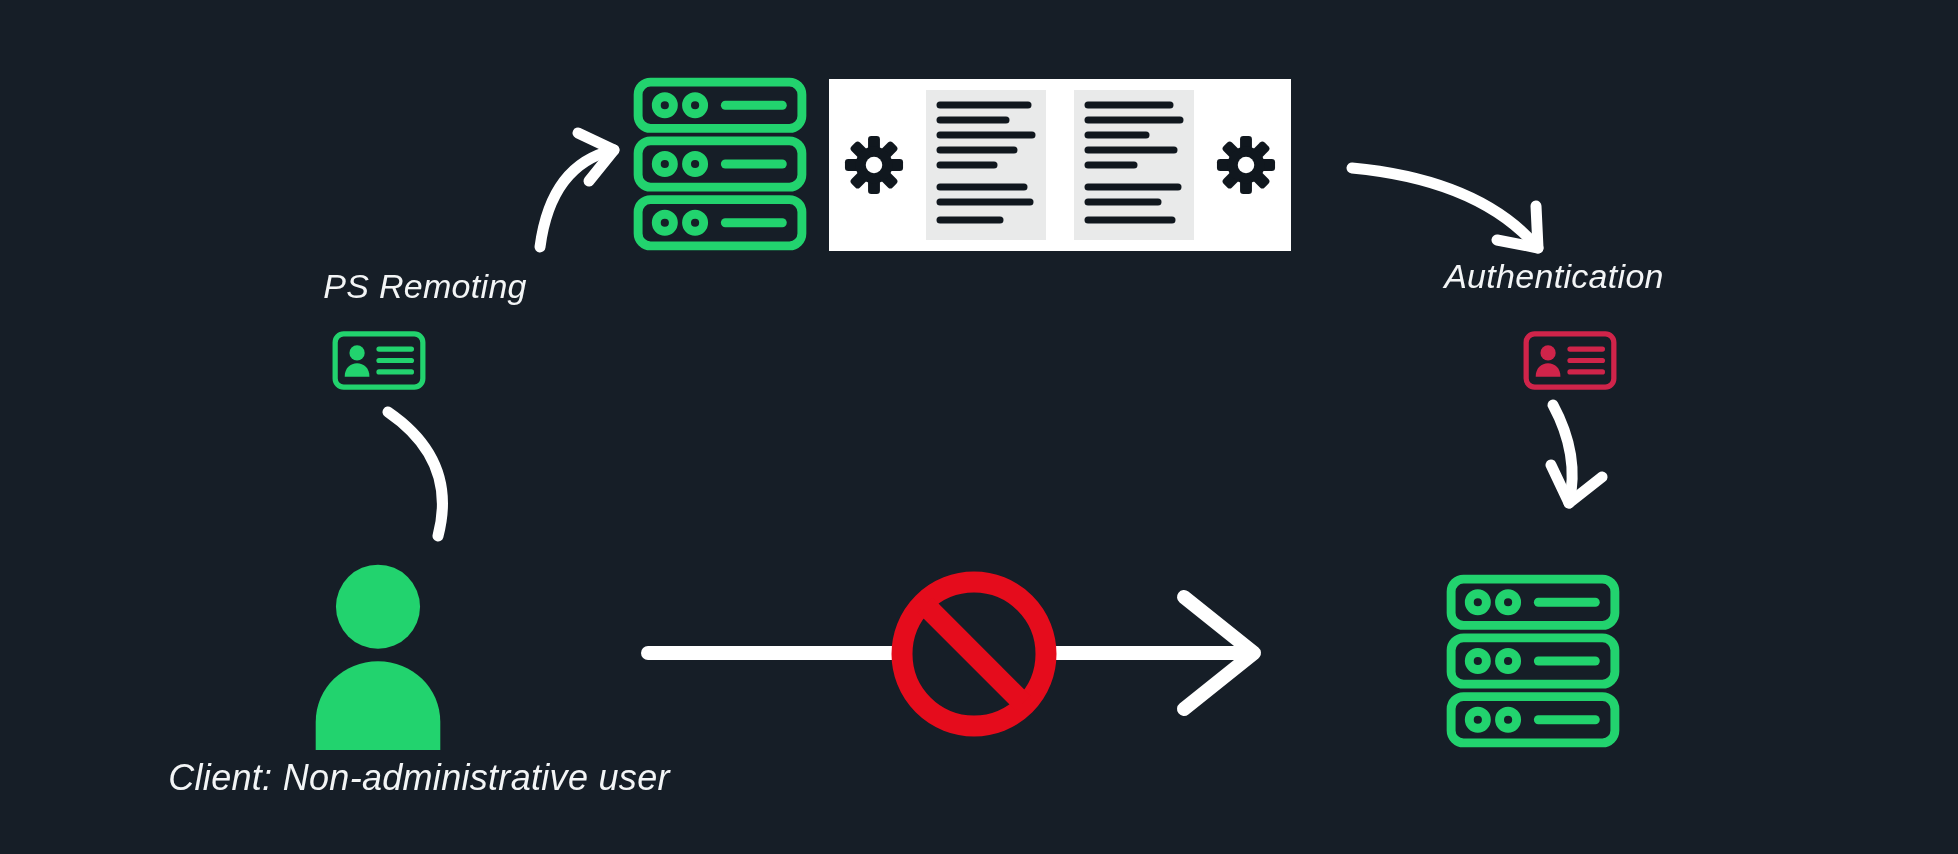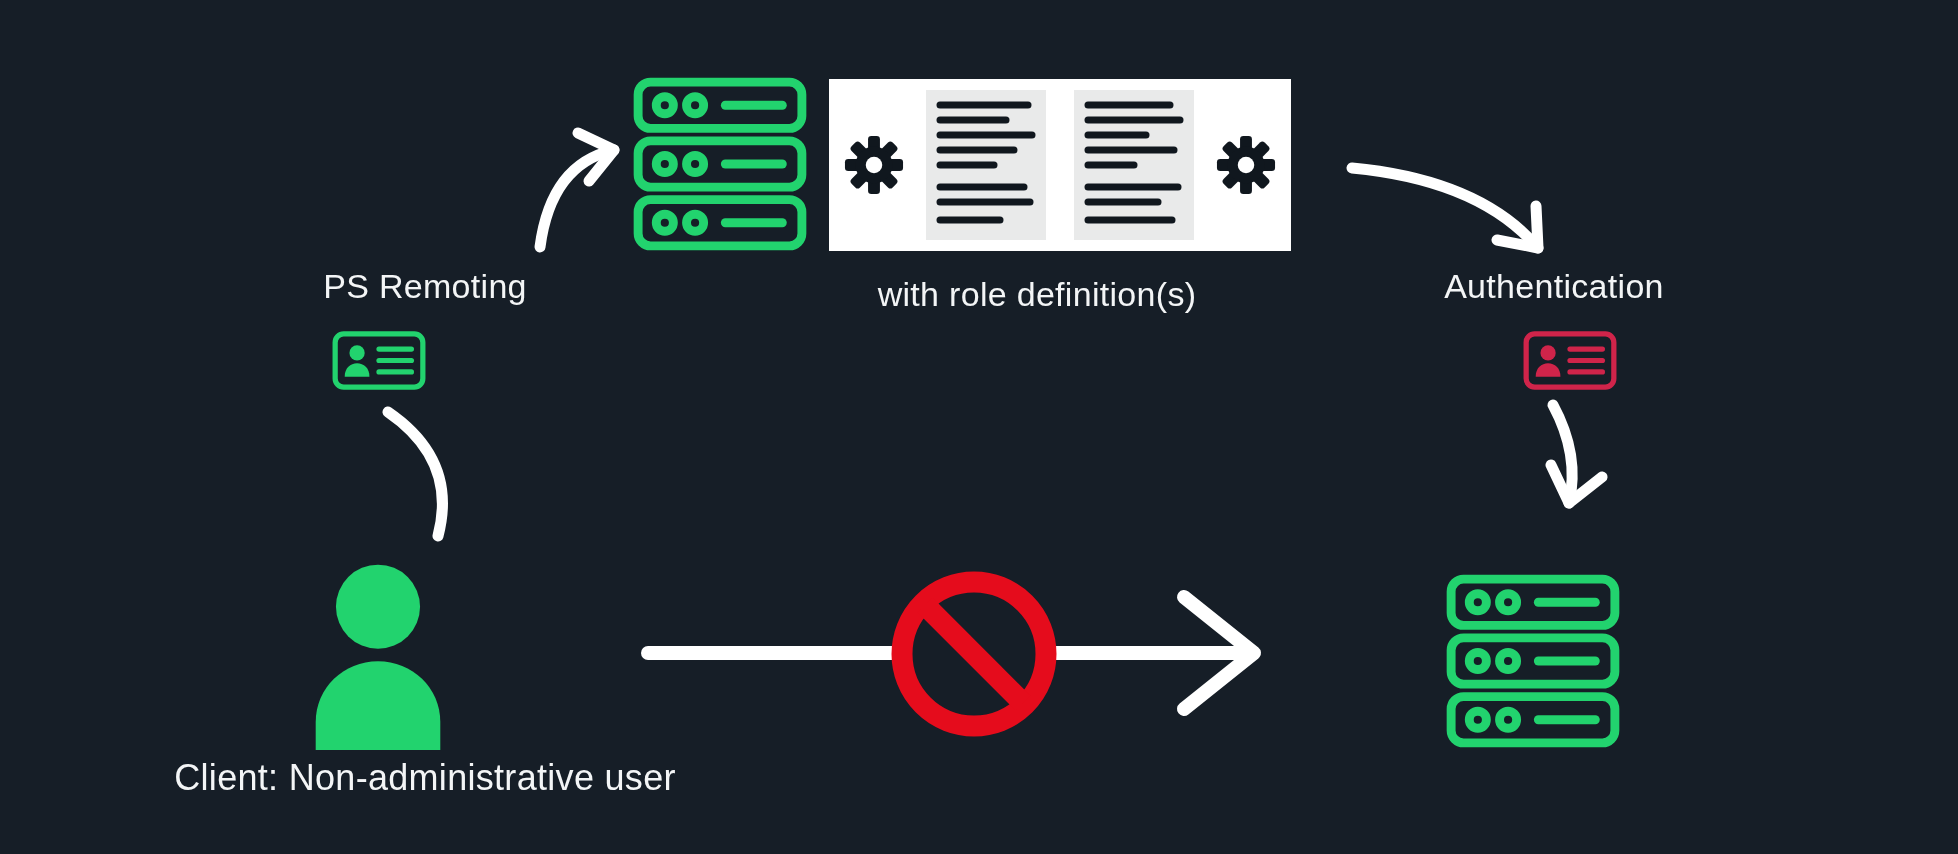--- a/index.html
+++ b/index.html
@@ -1,20 +1,21 @@
 <!DOCTYPE html>
 <html style="--background: #161e27; --green: #22d36e; --card_red: #d0244a; --ban_red: #e50c1c; --white: #ffffff; --panel_bg: #ffffff; --doc_bg: #e9eaea; --dark: #10171e; --text: #f3f5f6;"><head>
 <meta charset="utf-8">
 <style>
   * { margin:0; padding:0; box-sizing:border-box; }
   html,body { background:#161e27; }
   .canvas {
     position:relative; width:1720px; height:854px;
     background:var(--background); overflow:hidden;
     font-family:"Liberation Sans", sans-serif;
+    font-style:italic;
   }
   .abs { position:absolute; }
   .label {
     position:absolute; color:var(--text); font-size:34px;
     letter-spacing:.3px; text-align:center; line-height:1.45;
   }
   .overlay { position:absolute; left:0; top:0; pointer-events:none; }
   .panel {
     position:absolute; background:var(--panel_bg);
     display:flex; align-items:center; justify-content:space-between;
@@ -123,26 +124,25 @@
           <circle cx="50" cy="50" r="28"></circle>
         </g>
         <circle cx="50" cy="50" r="12.5" fill="var(--panel_bg)"></circle>
       </svg>
     </span>
   </div>
 
   <div class="label" style="left:280px; top:262px; width:290px;">PS Remoting</div>
 
   <div class="label" style="left:787px; top:270px; width:500px;">
-    <div>with role definition(s)</div>
-  </div>
-
-  <div class="label" style="left:1404px; top:262px; width:300px;">Authentication</div>
-
-  <div class="label" style="left:150px; top:752px; width:550px; font-size:36px;">Client: Non-administrative user</div>
+  </div>
+
+  <div class="label" style="left:1404px; top:252px; width:300px;">Authentication</div>
+
+  <div class="label" style="left:144px; top:752px; width:550px; font-size:36px;">Client: Non-administrative user</div>
 
 
   <div class="abs icon" style="left:331px; top:330px;">
     <svg viewBox="0 0 100 64" width="96" height="61">
       <g stroke="var(--green)" stroke-width="5.5" fill="none" stroke-linecap="round" stroke-linejoin="round">
         <rect x="4" y="4" width="92" height="56" rx="9"></rect>
         <line x1="50" y1="20" x2="84" y2="20"></line>
         <line x1="50" y1="32" x2="84" y2="32"></line>
         <line x1="50" y1="44" x2="84" y2="44"></line>
       </g>

